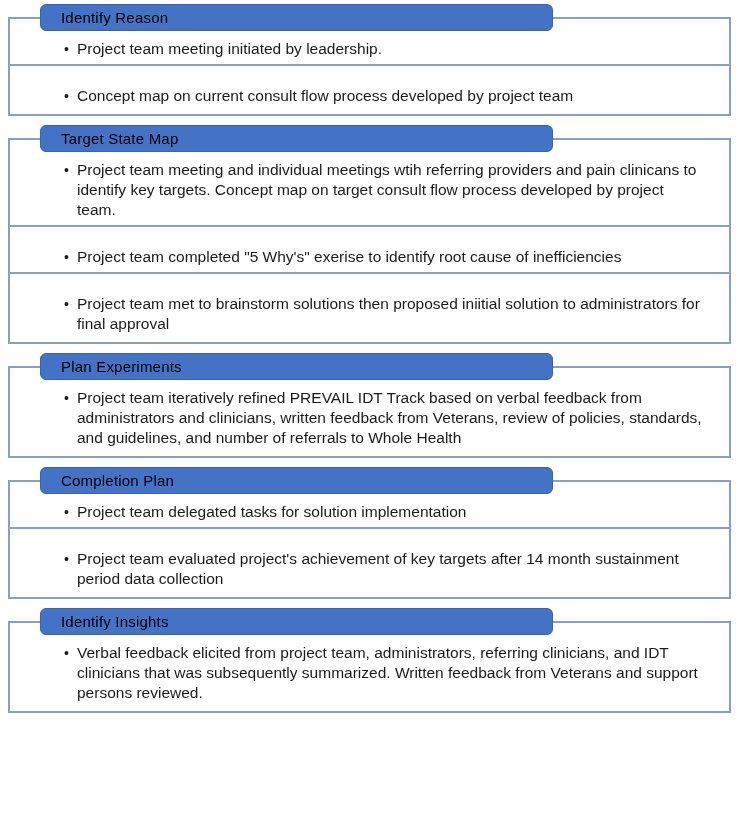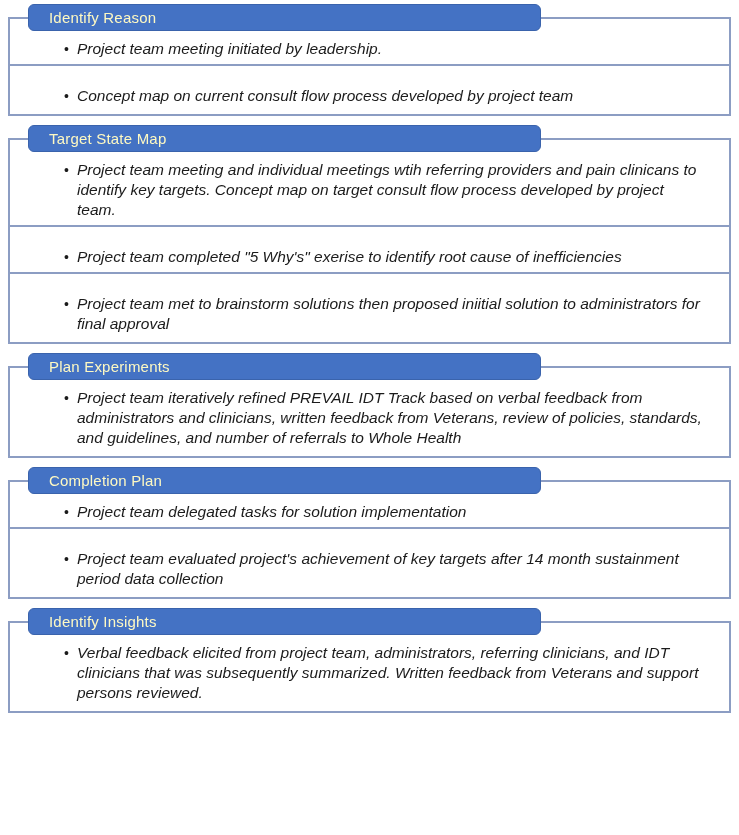--- a/index.html
+++ b/index.html
@@ -14,27 +14,27 @@
     padding: 4px 8px 0 8px;
     overflow: hidden;
   }
   .step {
     position: relative;
     margin-bottom: 9px;
   }
   .step-header {
     position: relative;
     z-index: 2;
-    margin-left: 20px;
+    margin-left: 32px;
     width: 513px;
     height: 27px;
     background: #4472C4;
     border: 1px solid #3A63AC;
     border-radius: 6px;
-    color: #fef9c3;
+    color: #000000;
     font-size: 15px;
     line-height: 25px;
     padding-left: 20px;
     letter-spacing: 0.2px;
   }
   .step-box {
     position: relative;
     z-index: 1;
     margin-top: -14px;
     border: 2px solid #8C9DC3;
@@ -51,21 +51,20 @@
   }
   .bullet-dot {
     flex: 0 0 auto;
     width: 13px;
     font-size: 14px;
     line-height: 20px;
     color: #1b1b1b;
   }
   .bullet-text {
     flex: 1 1 auto;
-    font-style: italic;
   }
 </style>
 </head>
 <body>
 
 <div class="page">
 
   <section class="step">
     <div class="step-header">Identify Reason</div>
     <div class="step-box">

